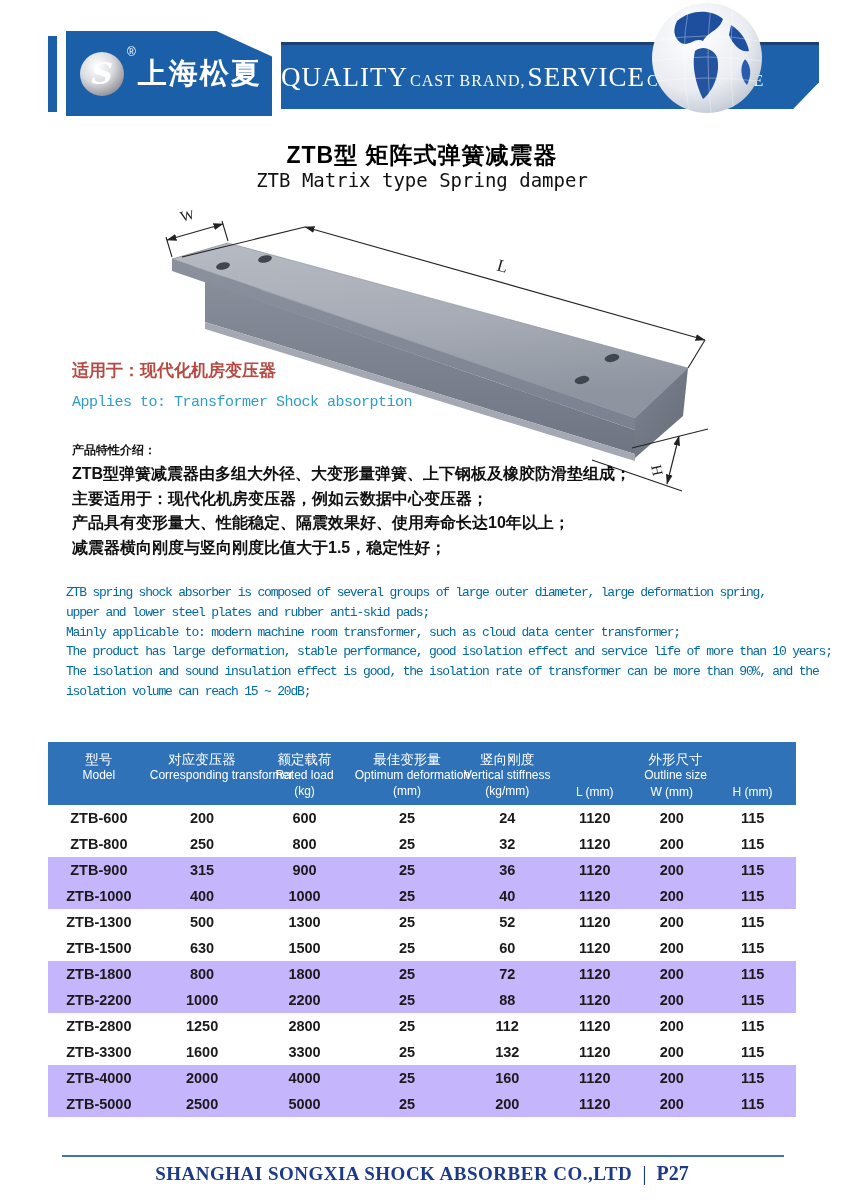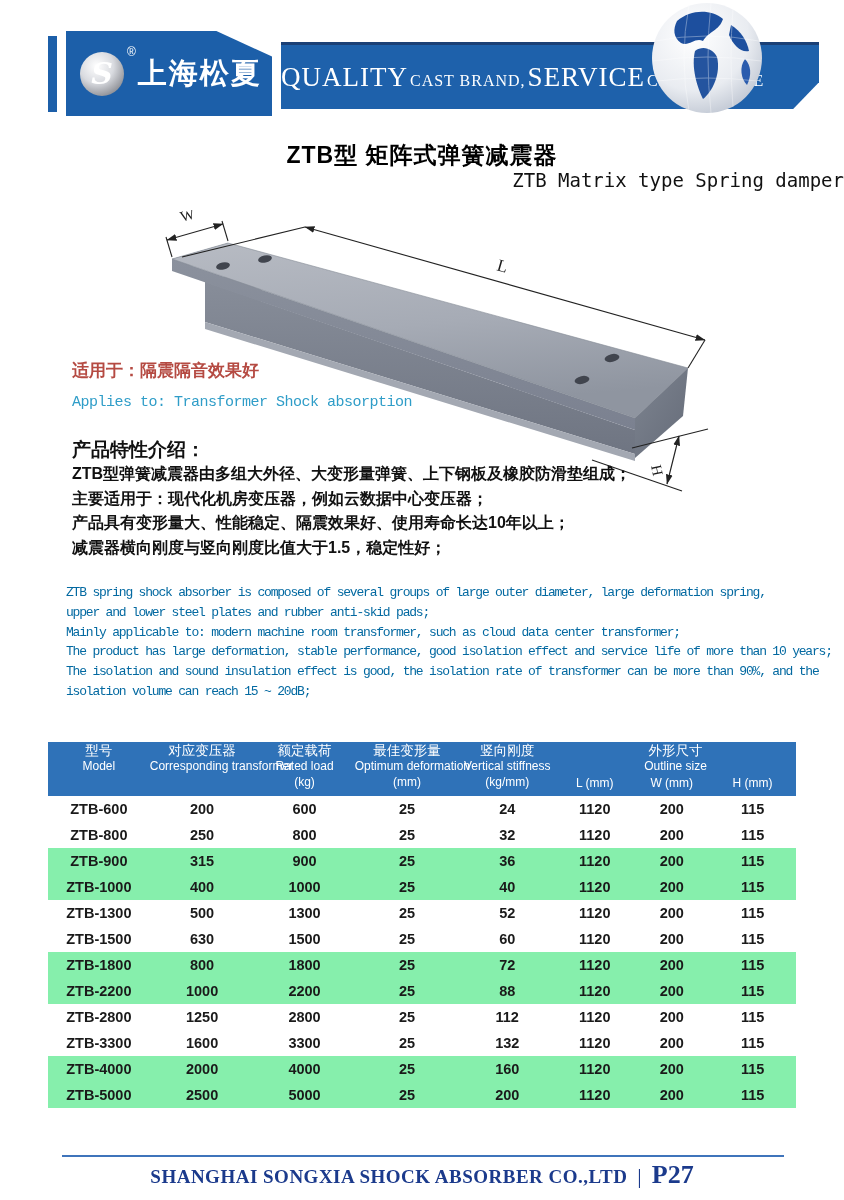--- a/index.html
+++ b/index.html
@@ -25,65 +25,65 @@
     clip-path:polygon(0 0,100% 0,100% 60%,95.2% 100%,0 100%);
     display:flex;align-items:center;padding-left:0;
   }
   .slogan{color:#fff;font-family:"Liberation Serif",serif;display:flex;align-items:baseline;white-space:nowrap;}
   .slogan .big{font-size:27px;letter-spacing:1px;}
   .slogan .small{font-size:16px;letter-spacing:1px;margin:0 2px;}
   .globe{left:649px;top:1px;width:116px;height:114px;z-index:3;}
 
   
   .title-cn{left:0;top:140px;width:100%;text-align:center;font-size:23px;font-weight:bold;letter-spacing:1px;color:#000;}
-  .title-en{left:0;top:169px;width:100%;text-align:right;font-size:19px;font-family:"DejaVu Sans Mono",monospace;color:#111;}
+  .title-en{left:0;top:169px;width:100%;text-align:center;font-size:19px;font-family:"DejaVu Sans Mono",monospace;color:#111;}
 
   
   .figure{left:130px;top:210px;width:680px;height:300px;z-index:1;}
   .dim-label{font-family:"Liberation Serif",serif;fill:#1c1c1c;}
 
   
   .applies-cn{left:72px;top:359px;font-size:17px;font-weight:600;color:#b54a42;z-index:2;}
   .applies-en{left:72px;top:394px;font-size:15px;font-family:"Liberation Mono",monospace;letter-spacing:-0.5px;color:#2f9dc8;z-index:2;}
   .features-cn{left:72px;top:438px;z-index:2;color:#111;}
-  .features-cn .heading{font-size:19px;font-weight:700;line-height:24px;}
+  .features-cn .heading{font-size:12px;font-weight:700;line-height:24px;}
   .features-cn .line{font-size:16px;font-weight:600;line-height:24.5px;}
   .features-en{left:66px;top:583px;z-index:2;color:#0369a1;font-family:"Liberation Mono",monospace;}
   .features-en .line{font-size:13px;letter-spacing:-1.2px;line-height:19.8px;white-space:nowrap;}
 
   
   .spec-table{
     left:48px;top:742px;width:748px;border-collapse:collapse;table-layout:fixed;position:absolute;
   }
   .spec-table col.c1{width:13.6%}.spec-table col.c2{width:14.0%}.spec-table col.c3{width:13.4%}
   .spec-table col.c4{width:14.0%}.spec-table col.c5{width:12.8%}.spec-table col.c6{width:10.6%}
   .spec-table col.c7{width:10.0%}.spec-table col.c8{width:11.6%}
   .spec-table thead th{
     background:#2f72b8;color:#fff;font-weight:normal;text-align:center;vertical-align:top;
     white-space:nowrap;padding:0;
   }
-  .spec-table thead tr.h1 th{}
+  .spec-table thead tr.h1 th{padding-top:9px;}
   .h-cn{display:block;font-size:13.5px;line-height:17px;}
   .h-en{display:block;font-size:12px;line-height:15px;}
   .h-unit{display:block;font-size:12px;line-height:16px;}
   .spec-table thead tr.h2 th{font-size:12px;line-height:16px;height:21px;padding-top:1px;}
   .spec-table tbody td{
     height:26px;text-align:center;font-size:14.5px;font-weight:700;color:#1a1a1a;padding:0;
   }
-  .spec-table tbody tr.shaded{background:#86efac;}
+  .spec-table tbody tr.shaded{background:#c4b5fd;}
 
   
   .footer-rule{left:62px;top:1155px;width:722px;height:2px;background:#3f74bb;}
   .footer-text{
     left:0;top:1160px;width:100%;text-align:center;color:#1b3a8c;
     font-family:"Liberation Serif",serif;font-weight:bold;
   }
   .footer-text .company{font-size:19px;letter-spacing:0.5px;}
   .footer-text .sep{font-size:22px;font-weight:normal;padding:0 6px;}
-  .footer-text .pageno{font-size:26px;}
+  .footer-text .pageno{font-size:20px;}
 </style>
 </head>
 <body>
 
 <div class="abs accent-bar"></div>
 
 <div class="abs logo-block">
   <svg class="logo-sphere" viewBox="0 0 46 46">
     <defs>
       <radialGradient id="silver" cx="0.38" cy="0.32" r="0.85">
@@ -189,21 +189,21 @@
 
     <line x1="502" y1="238" x2="578" y2="219"></line>
     <line x1="462" y1="250" x2="552" y2="281"></line>
     <line x1="549" y1="226" x2="537" y2="274" marker-start="url(#arr)" marker-end="url(#arr)"></line>
   </g>
   <text class="dim-label" x="52" y="12" font-size="15" transform="rotate(-16 52 12)">W</text>
   <text class="dim-label" x="366" y="60" font-size="17" transform="rotate(16 366 60)">L</text>
   <text class="dim-label" x="521" y="256" font-size="15" transform="rotate(78 521 256)">H</text>
 </svg>
 
-<div class="abs applies-cn">适用于：隔震隔音效果好</div>
+<div class="abs applies-cn">适用于：现代化机房变压器</div>
 <div class="abs applies-en">Applies to: Transformer Shock absorption</div>
 
 <div class="abs features-cn">
   <div class="heading">产品特性介绍：</div>
   <div class="line">ZTB型弹簧减震器由多组大外径、大变形量弹簧、上下钢板及橡胶防滑垫组成；</div>
   <div class="line">主要适用于：现代化机房变压器，例如云数据中心变压器；</div>
   <div class="line">产品具有变形量大、性能稳定、隔震效果好、使用寿命长达10年以上；</div>
   <div class="line">减震器横向刚度与竖向刚度比值大于1.5，稳定性好；</div>
 </div>
 

